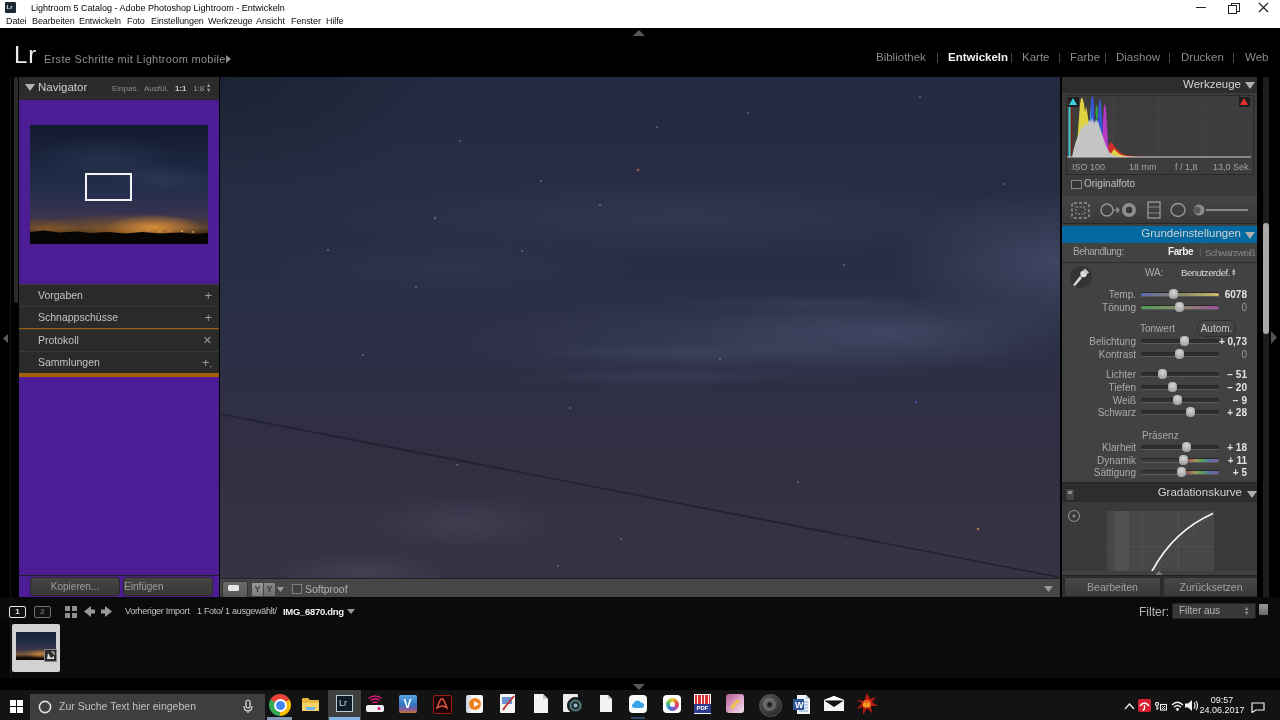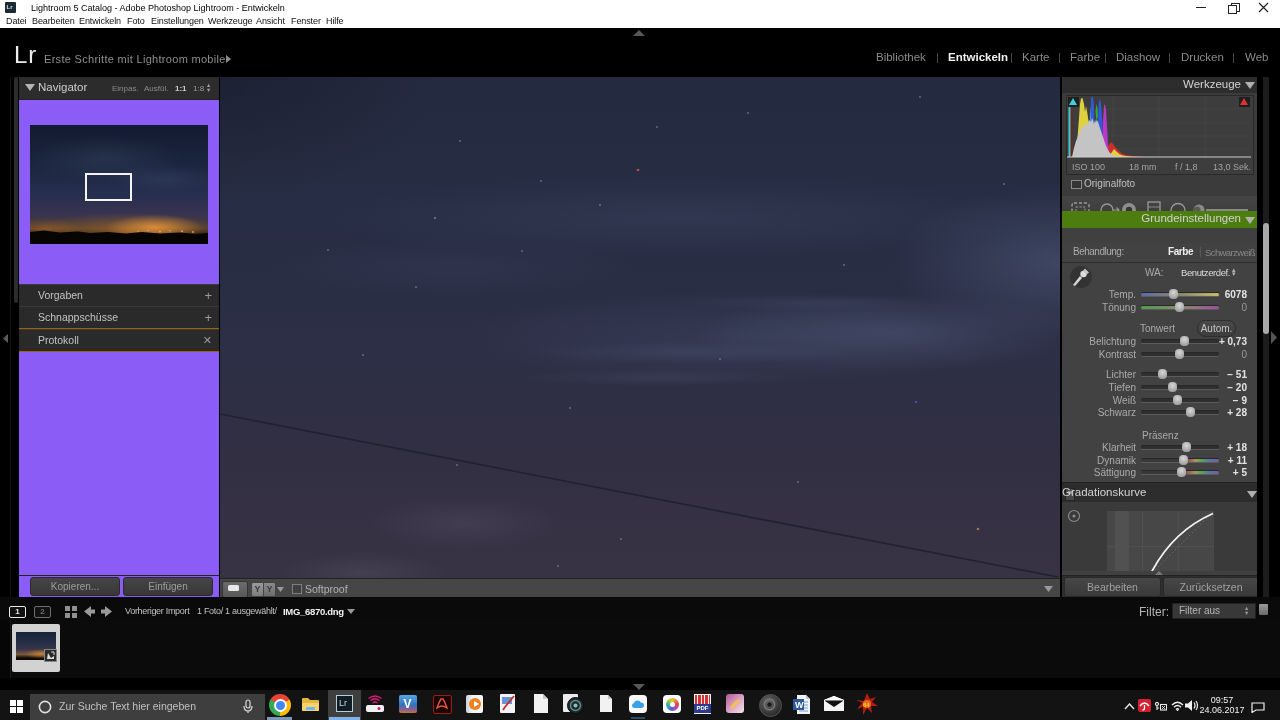--- a/index.html
+++ b/index.html
@@ -5,22 +5,22 @@
 font-family:"Liberation Sans",sans-serif;-webkit-font-smoothing:antialiased}
 .a{position:absolute}
 #titlebar{left:0;top:0;width:1280px;height:14px;background:#fff}
 #menubar{left:0;top:14px;width:1280px;height:14px;background:#fff}
 .mi{position:absolute;top:2px;font-size:9px;color:#111;letter-spacing:-0.1px}
 #ident{left:0;top:28px;width:1280px;height:49px;background:#000}
 .mod{position:absolute;top:23px;font-size:11.5px;color:#8b8b8b}
 .msep{position:absolute;top:23px;font-size:11px;color:#4f4f4f}
 
 #lgut{left:0;top:77px;width:19px;height:520px;background:#000}
-#lpanel{left:19px;top:77px;width:200px;height:520px;background:#8b5cf6}
-.phead{position:absolute;left:0;width:200px;height:21px;background:#2a2a2a;border-top:1px solid #3a3a3a;border-bottom:1px solid #a16207}
+#lpanel{left:19px;top:77px;width:200px;height:520px;background:#4c1d95}
+.phead{position:absolute;left:0;width:200px;height:21px;background:#2a2a2a;border-top:1px solid #3a3a3a;border-bottom:4px solid #a16207}
 .phead .tt{position:absolute;left:19px;top:4px;font-size:10.5px;color:#c4c4c4}
 .phead .arr{position:absolute;left:6px;top:7px;width:0;height:0}
 .plus{position:absolute;right:7px;top:3px;font-size:13px;color:#9a9a9a}
 
 #photo{left:220px;top:77px;width:840px;height:501px;overflow:hidden}
 #toolbar{left:220px;top:578px;width:840px;height:19px;background:#464646;border-top:1px solid #222}
 
 #rpanel{left:1062px;top:77px;width:195px;height:520px;background:#404040}
 #rgut{left:1257px;top:77px;width:23px;height:520px;background:#000}
 
@@ -140,24 +140,31 @@
   <div class="tt">Schnappschüsse</div>
       <div class="plus">+</div>
  </div>
  <div class="phead" style="top:252px">
   <svg class="arr" style="left:8px;top:6px" width="7" height="10">
         <path d="M0,0 L7,5 L0,10 Z" fill="#a8a8a8"></path>
       </svg>
   <div class="tt">Protokoll</div>
       <div class="plus" style="font-size:11px;top:4px">✕</div>
  </div>
+ <div class="phead" style="top:274px">
+  <svg class="arr" style="left:8px;top:6px" width="7" height="10">
+        <path d="M0,0 L7,5 L0,10 Z" fill="#a8a8a8"></path>
+      </svg>
+  <div class="tt">Sammlungen</div>
+      <div class="plus">+<span style="font-size:9px">,</span></div>
+ </div>
 
  <div class="a" style="left:0;top:498px;width:200px;height:22px;border-top:1px solid #232323"></div>
  <div class="a" style="left:11px;top:500px;width:88px;height:17px;background:linear-gradient(#454545,#383838);border:1px solid #2a2a2a;border-radius:3px;text-align:center;font-size:10px;color:#9d9d9d;line-height:17px">Kopieren...</div>
- <div class="a" style="left:104px;top:500px;width:88px;height:17px;background:linear-gradient(#454545,#383838);border:1px solid #2a2a2a;border-radius:3px;text-align:center;font-size:10px;color:#9d9d9d;line-height:17px">Einfügen</div>
+ <div class="a" style="left:104px;top:500px;width:88px;height:17px;background:linear-gradient(#454545,#383838);border:1px solid #2a2a2a;border-radius:3px;font-size:10px;color:#9d9d9d;line-height:17px">Einfügen</div>
 </div>
 <div class="a" id="photo">
  <div class="a" style="left:0;top:0;width:840px;height:501px;background:linear-gradient(180deg,#242a40 0%,#272d44 30%,#2c2f46 55%,#322f43 75%,#373144 92%,#383245 100%)"></div>
  <div class="a" style="left:0;top:0;width:840px;height:501px;background:
    radial-gradient(ellipse 240px 110px at 100% 37%, rgba(90,100,135,.45), rgba(90,100,135,0) 70%),
    radial-gradient(ellipse 280px 55px at 80% 51%, rgba(95,105,140,.33), rgba(95,105,140,0) 70%),
    radial-gradient(ellipse 400px 65px at 62% 52%, rgba(85,95,130,.24), rgba(85,95,130,0) 72%),
    radial-gradient(ellipse 500px 55px at 55% 28%, rgba(85,95,128,.20), rgba(85,95,128,0) 75%),
    radial-gradient(ellipse 240px 40px at 28% 38%, rgba(80,90,122,.14), rgba(80,90,122,0) 75%),
    radial-gradient(ellipse 140px 38px at 29% 89%, rgba(110,110,135,.20), rgba(110,110,135,0) 70%),
@@ -269,21 +276,21 @@
    <rect x="86" y="6" width="12" height="16" stroke-width="1.3"></rect>
    <line x1="86" y1="11" x2="98" y2="11" stroke-width=".8"></line>
         <line x1="86" y1="17" x2="98" y2="17" stroke-width=".8"></line>
    <ellipse cx="116" cy="14" rx="7" ry="6.5" stroke-width="1.3"></ellipse>
    <circle cx="137" cy="14" r="5.5" fill="#8a8a8a" stroke="none"></circle>
    <circle cx="135" cy="14" r="3.5" fill="#5a5a5a" stroke="none"></circle>
    <line x1="144" y1="14" x2="186" y2="14" stroke="#888" stroke-width="2"></line>
   </svg>
  </div>
 
- <div class="a" style="left:0;top:134px;width:195px;height:17px;background:#4d7c0f">
+ <div class="a" style="left:0;top:149px;width:195px;height:17px;background:#0369a1">
   <div class="a tx" style="left:0;top:1px;width:179px;text-align:right;font-size:11.5px;color:#d2d2d2">Grundeinstellungen</div>
   <svg class="a" style="left:183px;top:6px" width="10" height="7">
         <path d="M0,0 L10,0 L5,7 Z" fill="#b0b0b0"></path>
       </svg>
  </div>
  <div class="a" style="left:0;top:166px;width:195px;height:19px;background:#424242;border-bottom:1px solid #2e2e2e">
   <div class="a tx" style="left:11px;top:3px;font-size:10px;letter-spacing:-.5px;color:#ababab">Behandlung:</div>
   <div class="a tx" style="left:106px;top:3px;font-size:10px;letter-spacing:-.4px;color:#ededed;font-weight:bold">Farbe</div>
   <div class="a tx" style="left:137px;top:3px;font-size:10px;color:#5f5f5f">|</div>
   <div class="a tx" style="left:143px;top:3.5px;font-size:9.5px;letter-spacing:-.6px;color:#868686">Schwarzweiß</div>
@@ -372,21 +379,21 @@
   <div class="sl">Sättigung</div>
   <div class="st" style="background:linear-gradient(90deg,#383838 52%,#a05858 60%,#a09858 69%,#58a058 78%,#5878a0 87%,#8058a0 100%)"></div>
   <div class="sh" style="left:115px"></div>
       <div class="sv">+ 5</div>
  </div>
 
  <div class="a" style="left:0;top:405px;width:195px;height:20px;background:#2d2d2d;border-top:1px solid #222">
   <div class="a" style="left:3px;top:5px;width:8px;height:11px;background:#474747;border:1px solid #252525">
         <div class="a" style="left:2px;top:2px;width:4px;height:3px;background:#8a8a8a"></div>
       </div>
-  <div class="a tx" style="left:0;top:3px;width:180px;text-align:left;font-size:11.5px;color:#d2d2d2">Gradationskurve</div>
+  <div class="a tx" style="left:0;top:3px;width:180px;text-align:right;font-size:11.5px;color:#d2d2d2">Gradationskurve</div>
   <svg class="a" style="left:185px;top:8px" width="10" height="7">
         <path d="M0,0 L10,0 L5,7 Z" fill="#b0b0b0"></path>
       </svg>
  </div>
  <div class="a" style="left:0;top:425px;width:195px;height:69px;background:#3a3a3a;overflow:hidden">
   <svg class="a" style="left:5px;top:7px" width="14" height="14" fill="none" stroke="#8a8a8a">
         <circle cx="7" cy="7" r="5.5" stroke-width="1.2"></circle>
         <circle cx="7" cy="7" r="1.6" fill="#8a8a8a" stroke="none"></circle>
       </svg>
   <div class="a" style="left:45px;top:9px;width:107px;height:107px;background:#474747;overflow:hidden">

